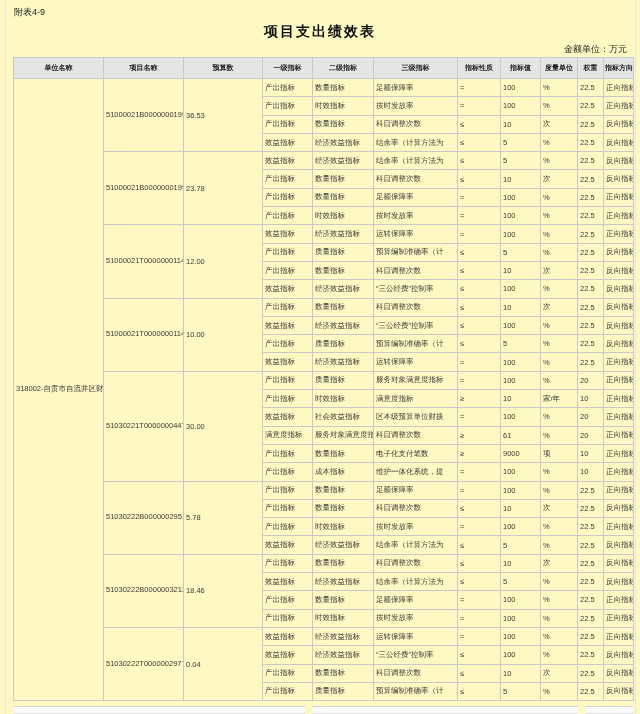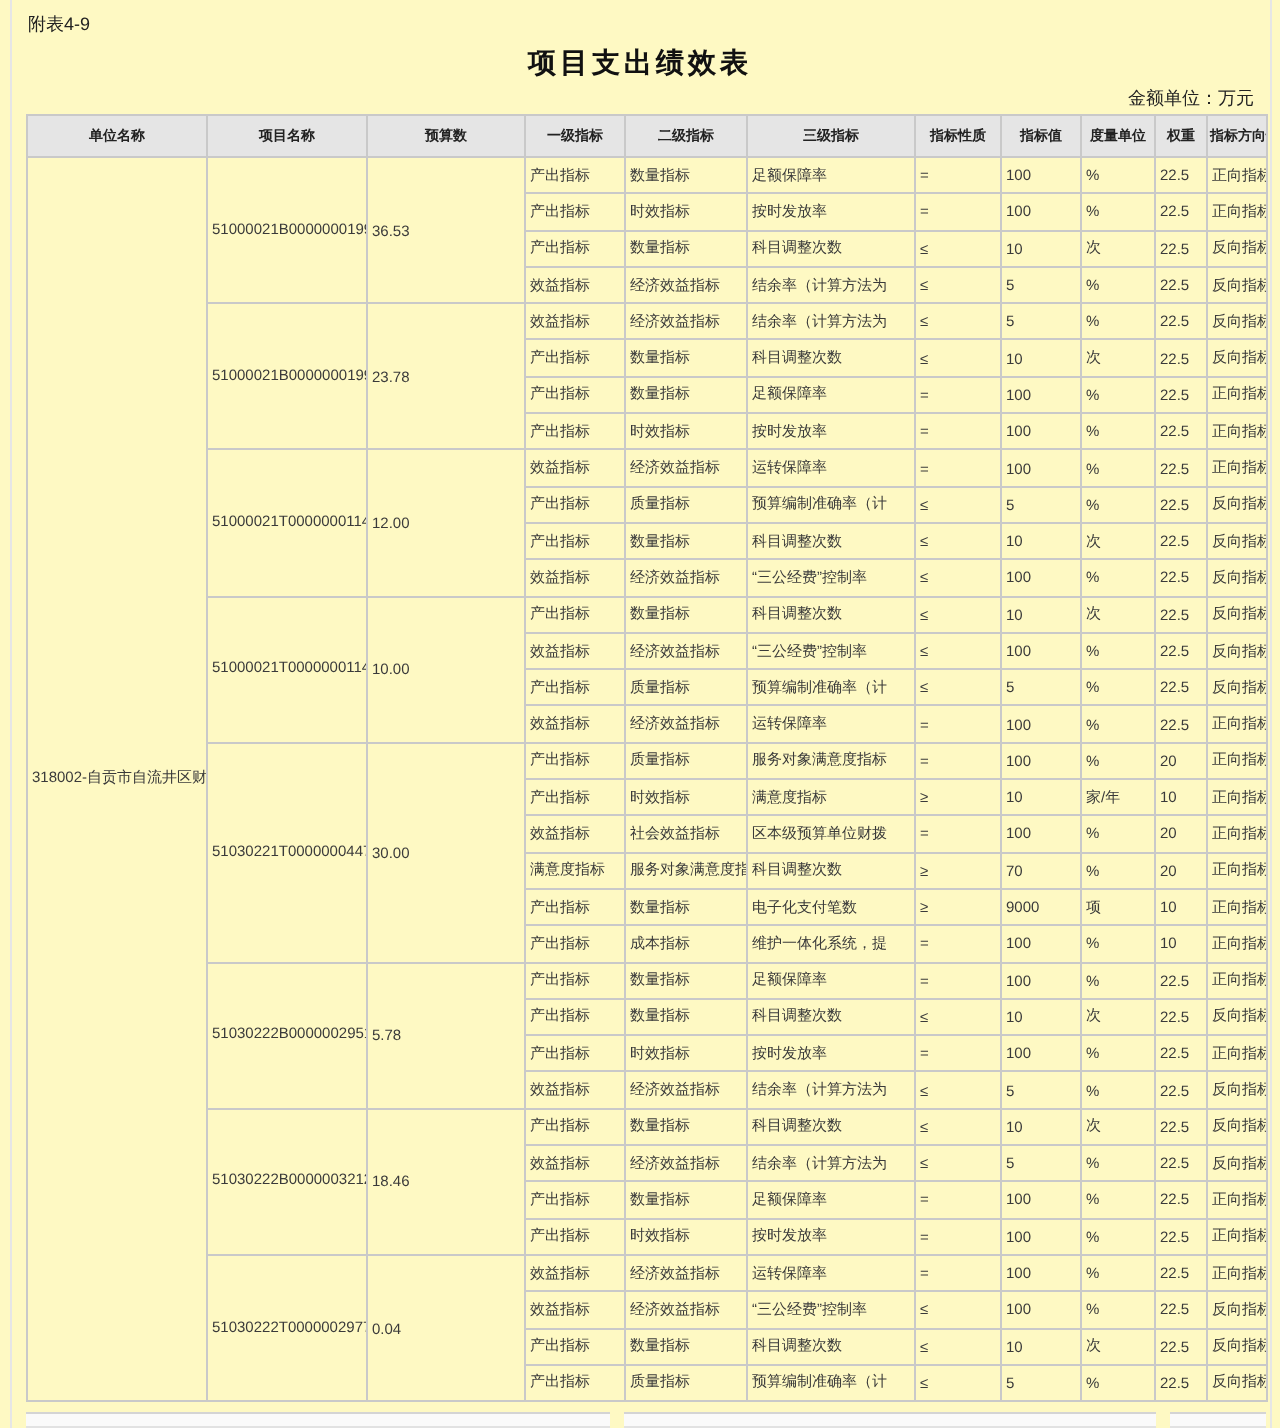--- a/index.html
+++ b/index.html
@@ -282,21 +282,21 @@
           <td>100</td>
           <td>%</td>
           <td>20</td>
           <td>正向指标</td>
         </tr>
         <tr class="body-row">
           <td>满意度指标</td>
           <td>服务对象满意度指标</td>
           <td>科目调整次数</td>
           <td>≥</td>
-          <td>70</td>
+          <td>61</td>
           <td>%</td>
           <td>20</td>
           <td>正向指标</td>
         </tr>
         <tr class="body-row">
           <td>产出指标</td>
           <td>数量指标</td>
           <td>电子化支付笔数</td>
           <td>≥</td>
           <td>9000</td>

